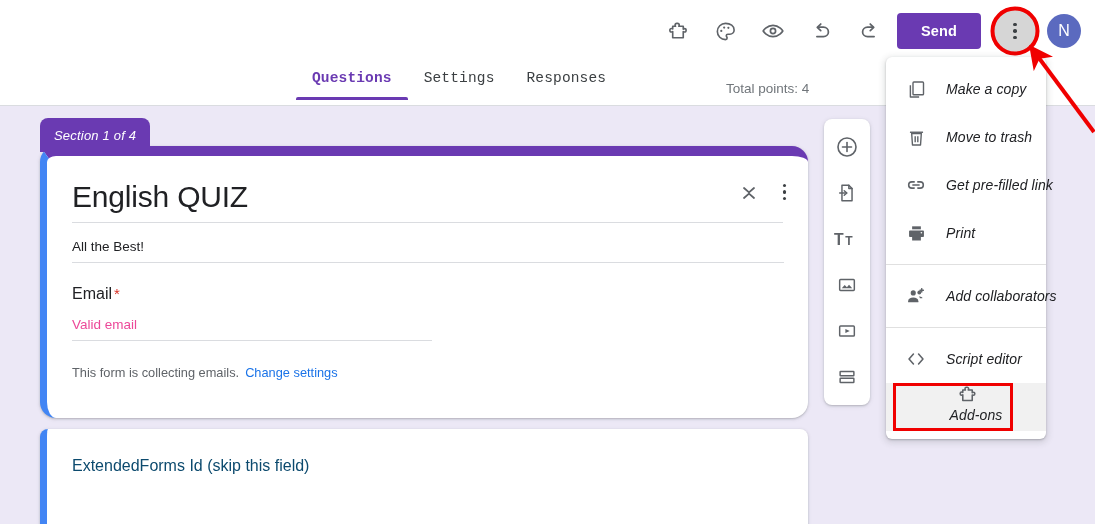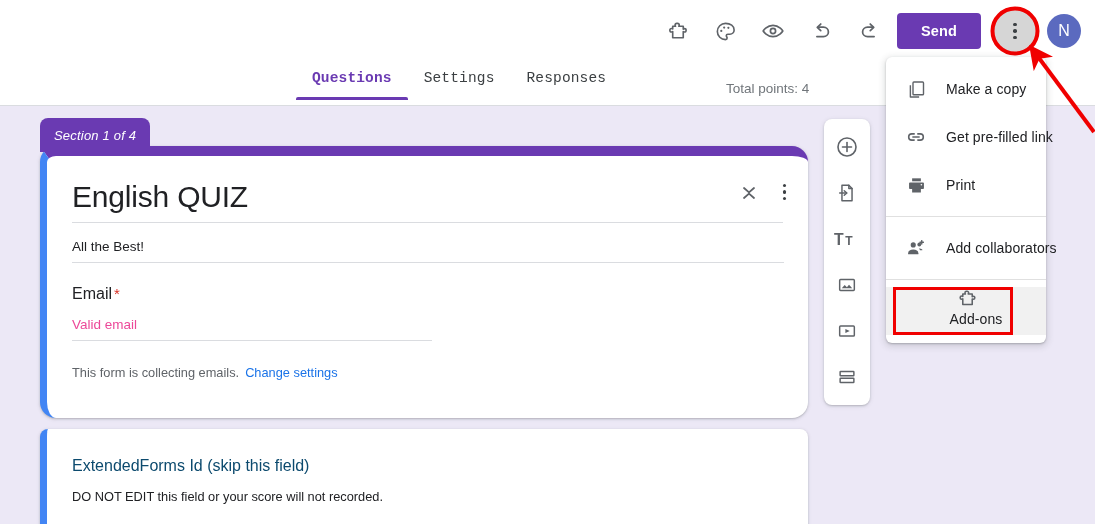--- a/index.html
+++ b/index.html
@@ -307,20 +307,21 @@
     position: absolute;
     left: 886px;
     top: 57px;
     width: 160px;
     background: #ffffff;
     border-radius: 6px;
     box-shadow: 0 2px 6px 2px rgba(60,64,67,.15), 0 1px 2px rgba(60,64,67,.3);
     padding: 8px 0 8px 0;
     z-index: 20;
     box-sizing: border-box;
+    font-style: italic;
   }
   .menu-item {
     height: 48px;
     display: flex;
     align-items: center;
     padding: 0 16px 0 18px;
     cursor: pointer;
     box-sizing: border-box;
     position: relative;
   }
@@ -470,21 +471,20 @@
               <i></i>
             </span>
         </span>
       </div>
     </div>
   </div>
 
   <div class="card card-q2">
     <div class="q2-inner">
       <div class="q2-title">ExtendedForms Id (skip this field)</div>
-      <div class="q2-sub">DO NOT EDIT this field or your score will not recorded.</div>
     </div>
   </div>
 
   <div class="side-toolbar">
     <div class="side-btn">
       <svg width="24" height="24" viewBox="0 0 24 24" fill="none" stroke="currentColor" stroke-width="1.6" stroke-linecap="round">
         <circle cx="12" cy="12" r="9"></circle>
           <line x1="12" y1="7.5" x2="12" y2="16.5"></line>
           <line x1="7.5" y1="12" x2="16.5" y2="12"></line>
       </svg>
@@ -529,20 +529,31 @@
   <div class="menu-item">
     <span class="mi-icon">
       <svg width="21" height="21" viewBox="0 0 24 24" fill="none" stroke="currentColor" stroke-width="1.6" stroke-linejoin="round">
         <rect x="8" y="3.5" width="12" height="14.5" rx="1"></rect>
         <path d="M5 7v13.5h10"></path>
       </svg>
     </span>
     <span class="mi-label">Make a copy</span>
   </div>
 
+  <div class="menu-item">
+    <span class="mi-icon">
+      <svg width="21" height="21" viewBox="0 0 24 24" fill="none" stroke="currentColor" stroke-width="1.6" stroke-linejoin="round">
+        <path d="M6.5 7.5h11l-.9 13h-9.2z"></path>
+        <line x1="4.5" y1="6" x2="19.5" y2="6"></line>
+        <line x1="10.5" y1="10.5" x2="10.5" y2="17.5"></line>
+        <line x1="13.5" y1="10.5" x2="13.5" y2="17.5"></line>
+      </svg>
+    </span>
+    <span class="mi-label">Move to trash</span>
+  </div>
 
   <div class="menu-item">
     <span class="mi-icon">
       <svg width="22" height="22" viewBox="0 0 24 24" fill="none" stroke="currentColor" stroke-width="1.7" stroke-linecap="round">
         <path d="M10 8.6H7.4a3.4 3.4 0 1 0 0 6.8H10"></path>
         <path d="M14 8.6h2.6a3.4 3.4 0 1 1 0 6.8H14"></path>
         <line x1="8.6" y1="12" x2="15.4" y2="12"></line>
       </svg>
     </span>
     <span class="mi-label">Get pre-filled link</span>
@@ -570,20 +581,29 @@
         <path d="M15.6 12.6c1.2 0 2.5.3 3.3.9v1h-2.6c-.2-.8-.6-1.4-1.2-1.9z"></path>
         <rect x="17.5" y="3.2" width="1.5" height="5" rx=".4"></rect>
         <rect x="15.75" y="4.95" width="5" height="1.5" rx=".4"></rect>
       </svg>
     </span>
     <span class="mi-label">Add collaborators</span>
   </div>
 
   <div class="menu-sep"></div>
 
+  <div class="menu-item">
+    <span class="mi-icon">
+      <svg width="22" height="22" viewBox="0 0 24 24" fill="none" stroke="currentColor" stroke-width="1.7" stroke-linecap="round" stroke-linejoin="round">
+        <polyline points="9.2,6.6 4.4,12 9.2,17.4"></polyline>
+        <polyline points="14.8,6.6 19.6,12 14.8,17.4"></polyline>
+      </svg>
+    </span>
+    <span class="mi-label">Script editor</span>
+  </div>
 
   <div class="menu-item highlighted">
     <span class="mi-icon">
       <svg width="22" height="22" viewBox="0 0 24 24" fill="none" stroke="currentColor" stroke-width="1.7" stroke-linejoin="round" stroke-linecap="round">
         <path d="M11.5 3.6c-.95 0-1.7.75-1.7 1.7 0 .45.18.86.47 1.16H7.4v2.85c-.3-.3-.7-.48-1.16-.48-.95 0-1.7.76-1.7 1.7 0 .95.75 1.7 1.7 1.7.46 0 .87-.18 1.16-.47v6.2h10.3V11.9c.3.3.7.47 1.16.47.94 0 1.7-.75 1.7-1.7 0-.94-.76-1.7-1.7-1.7-.46 0-.87.18-1.16.48V6.46h-4.37c.3-.3.47-.7.47-1.16 0-.95-.75-1.7-1.7-1.7z"></path>
       </svg>
     </span>
     <span class="mi-label">Add-ons</span>
     <span class="mi-hl-box"></span>
   </div>

